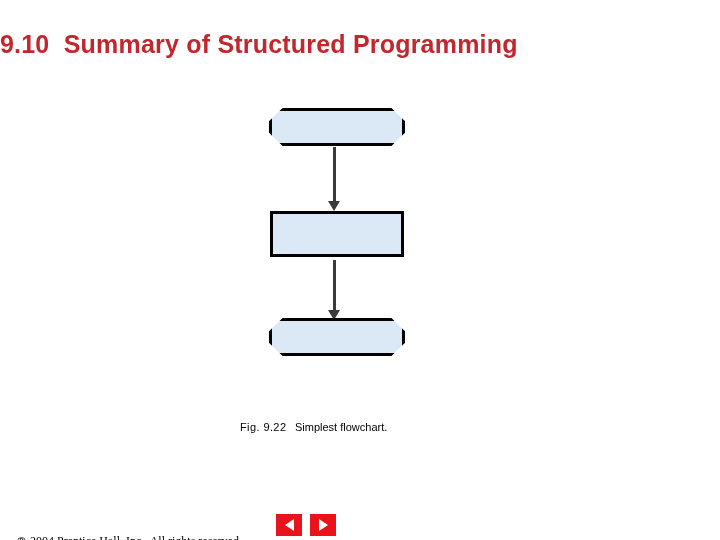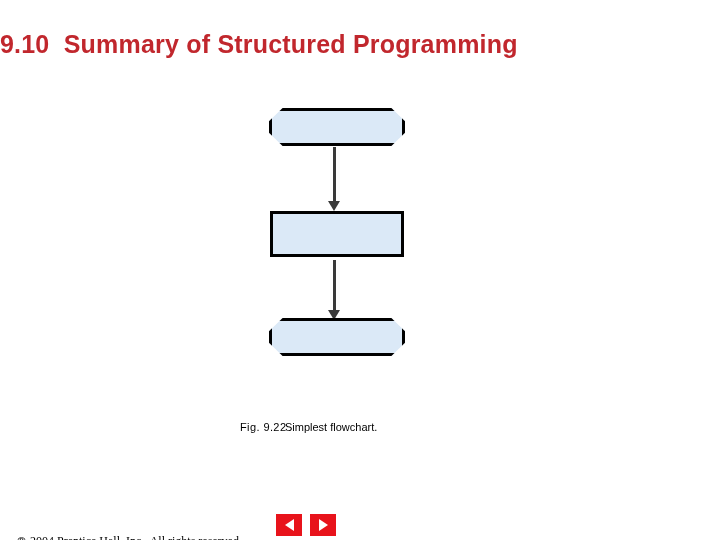--- a/index.html
+++ b/index.html
@@ -104,21 +104,21 @@
     color: #000000;
   }
   .caption .fig {
     position: absolute;
     left: 240px;
     white-space: pre;
     letter-spacing: 0.4px;
   }
   .caption .desc {
     position: absolute;
-    left: 285px;
+    left: 295px;
     white-space: pre;
   }
 
   
   .copyright {
     position: absolute;
     left: 10px;
     top: 519px;
     font-family: "Liberation Serif", serif;
     font-size: 12px;

